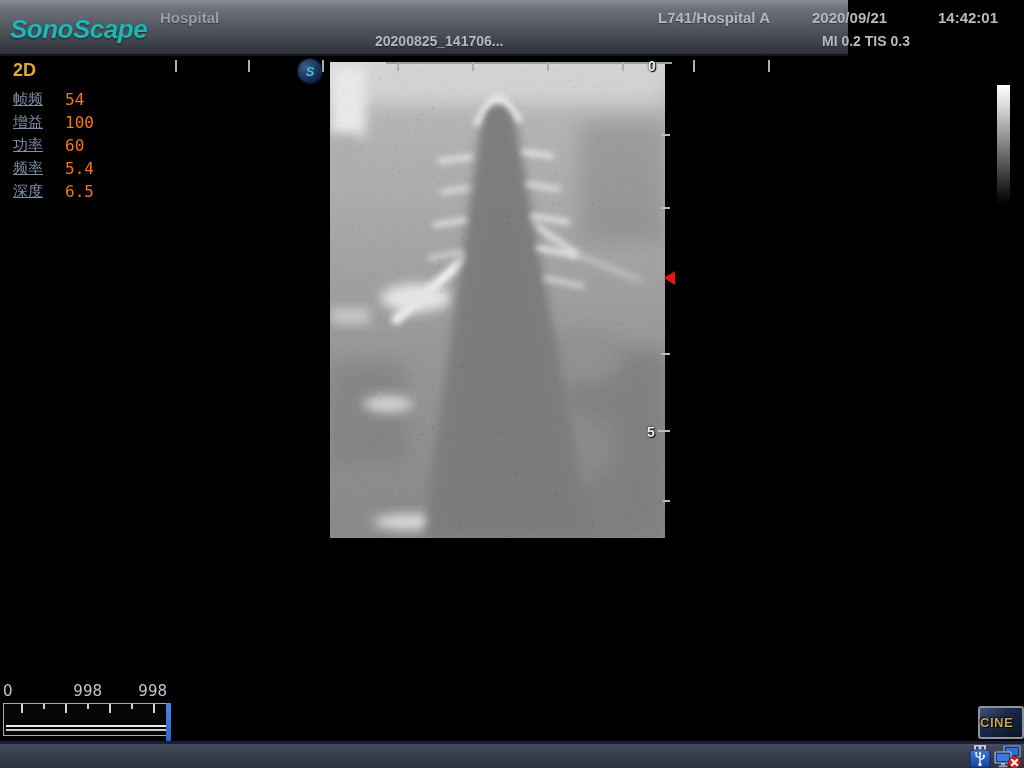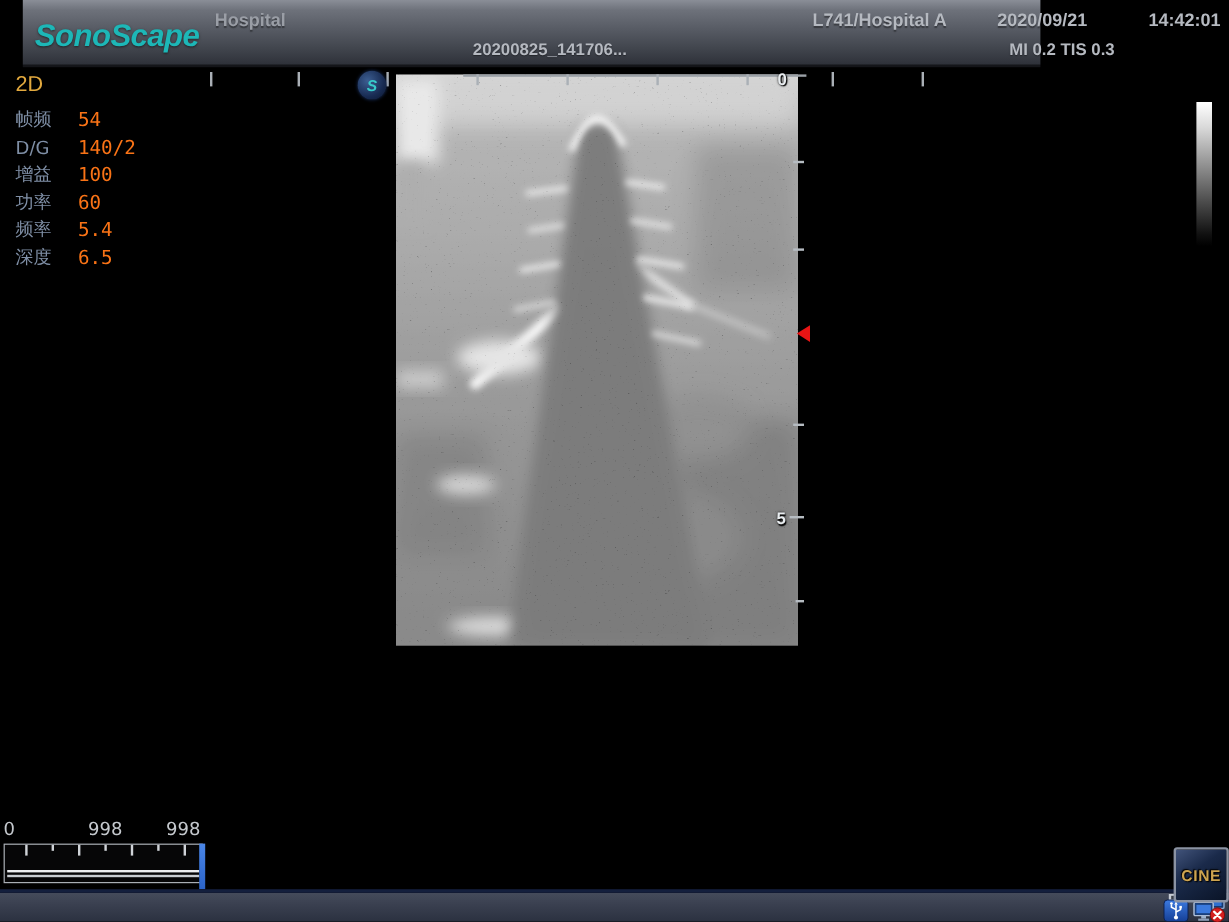--- a/index.html
+++ b/index.html
@@ -2,34 +2,34 @@
 <html><head>
 <meta charset="utf-8">
 <style>
   * { margin:0; padding:0; box-sizing:border-box; }
   html,body { width:1024px; height:768px; background:#000; overflow:hidden;
               font-family:"Liberation Sans", sans-serif; }
 
   
   #topbar { position:absolute; left:0; top:0; width:848px; height:56px;
     background:linear-gradient(#8a8e97 0%, #6d717a 16%, #575b64 45%, #41454d 75%, #2e3139 100%);
-    border-bottom:2px solid #141519; z-index:5;margin-left:19px; }
+    border-bottom:2px solid #141519; z-index:5; }
   .brand { position:absolute; left:10px; top:14px; font-size:26px; font-weight:bold;
     font-style:italic; letter-spacing:-0.5px; color:#1db7b7;
     text-shadow:0 1px 2px rgba(0,0,0,.55); }
   .tb-txt { position:absolute; font-size:15px; font-weight:bold; color:#b5b9c0;
     text-shadow:0 1px 1px rgba(0,0,0,.4); white-space:nowrap; }
   .tb-dim { color:#9a9ea6; }
 
   
   #params { position:absolute; left:13px; top:60px; width:150px; z-index:3; }
-  .mode { font-size:18px; font-weight:normal; color:#e2a93e; margin-bottom:7px; }
+  .mode { font-size:18px; font-weight:bold; color:#e2a93e; margin-bottom:7px; }
   .prow { display:flex; height:23px; align-items:center; }
   .plabel { width:52px; font-size:15px; color:#7f8fa6;
-    font-family:"DejaVu Sans", sans-serif; }
+    font-family:"DejaVu Sans", sans-serif;text-decoration:underline; }
   .pvalue { font-size:16px; color:#f97316; font-family:"DejaVu Sans Mono", monospace; }
 
   
   #slogo { position:absolute; left:298px; top:59px; width:24px; height:24px; border-radius:50%;
     background:radial-gradient(circle at 35% 35%, #3c5e92, #182b52 60%, #0b162e 100%);
     display:flex; align-items:center; justify-content:center; z-index:4;
     box-shadow:0 0 3px rgba(40,80,160,.6); }
   #slogo span { color:#38caca; font-size:13px; font-weight:bold; font-style:italic; }
 
   
@@ -55,24 +55,24 @@
     font-family:"DejaVu Sans", sans-serif; }
   #cine-box { position:absolute; left:3px; top:703px; width:166px; height:33px;
     border:1px solid #a9aeb5; background:#060607; z-index:2; }
   .cine-tick { position:absolute; top:0; width:2px; background:#cfd3d8; }
   .cine-groove-a { position:absolute; left:2px; right:2px; bottom:8px; height:2px; background:#eceef0; }
   .cine-groove-b { position:absolute; left:2px; right:2px; bottom:4px; height:2px; background:#c9cdd2; }
   #cine-marker { position:absolute; left:166px; top:703px; width:5px; height:38px;
     background:linear-gradient(#4a86e8,#2b63c8); z-index:4; }
 
   
-  #cine-btn { position:absolute; left:978px; top:706px; width:46px; height:46px;
+  #cine-btn { position:absolute; left:978px; top:706px; width:46px; height:33px;
     border:2px solid #8b93a3; border-radius:3px; z-index:6;
     background:linear-gradient(145deg,#41537a 0%, #1a2a4a 40%, #0a1427 100%);
-    display:flex; align-items:center; justify-content:center; cursor:pointer; }
+    display:flex; align-items:center; cursor:pointer; }
   #cine-btn span { color:#cda450; font-size:13px; font-weight:bold; letter-spacing:0.5px;
     text-shadow:1px 1px 1px #000, -1px -1px 1px #000; }
 
   
   #taskbar { position:absolute; left:0; top:741px; width:1024px; height:27px;
     border-top:3px solid #141f3d;
     background:linear-gradient(#454b5b 0%, #3a4050 40%, #2b3140 100%); z-index:5; }
   .tray-icon { position:absolute; top:1px; cursor:pointer; }
 </style>
 </head>
@@ -86,24 +86,20 @@
   <div class="tb-txt" style="left:812px; top:9px;">2020/09/21</div>
   <div class="tb-txt" style="left:938px; top:9px;">14:42:01</div>
   <div class="tb-txt" style="left:822px; top:33px; font-size:14px;">MI 0.2 TIS 0.3</div>
 </div>
 
 <div id="params">
   <div class="mode">2D</div>
   <div class="prow">
     <span class="plabel">帧频</span>
     <span class="pvalue">54</span>
-  </div>
-  <div class="prow">
-    <span class="plabel">D/G</span>
-    <span class="pvalue">140/2</span>
   </div>
   <div class="prow">
     <span class="plabel">增益</span>
     <span class="pvalue">100</span>
   </div>
   <div class="prow">
     <span class="plabel">功率</span>
     <span class="pvalue">60</span>
   </div>
   <div class="prow">

